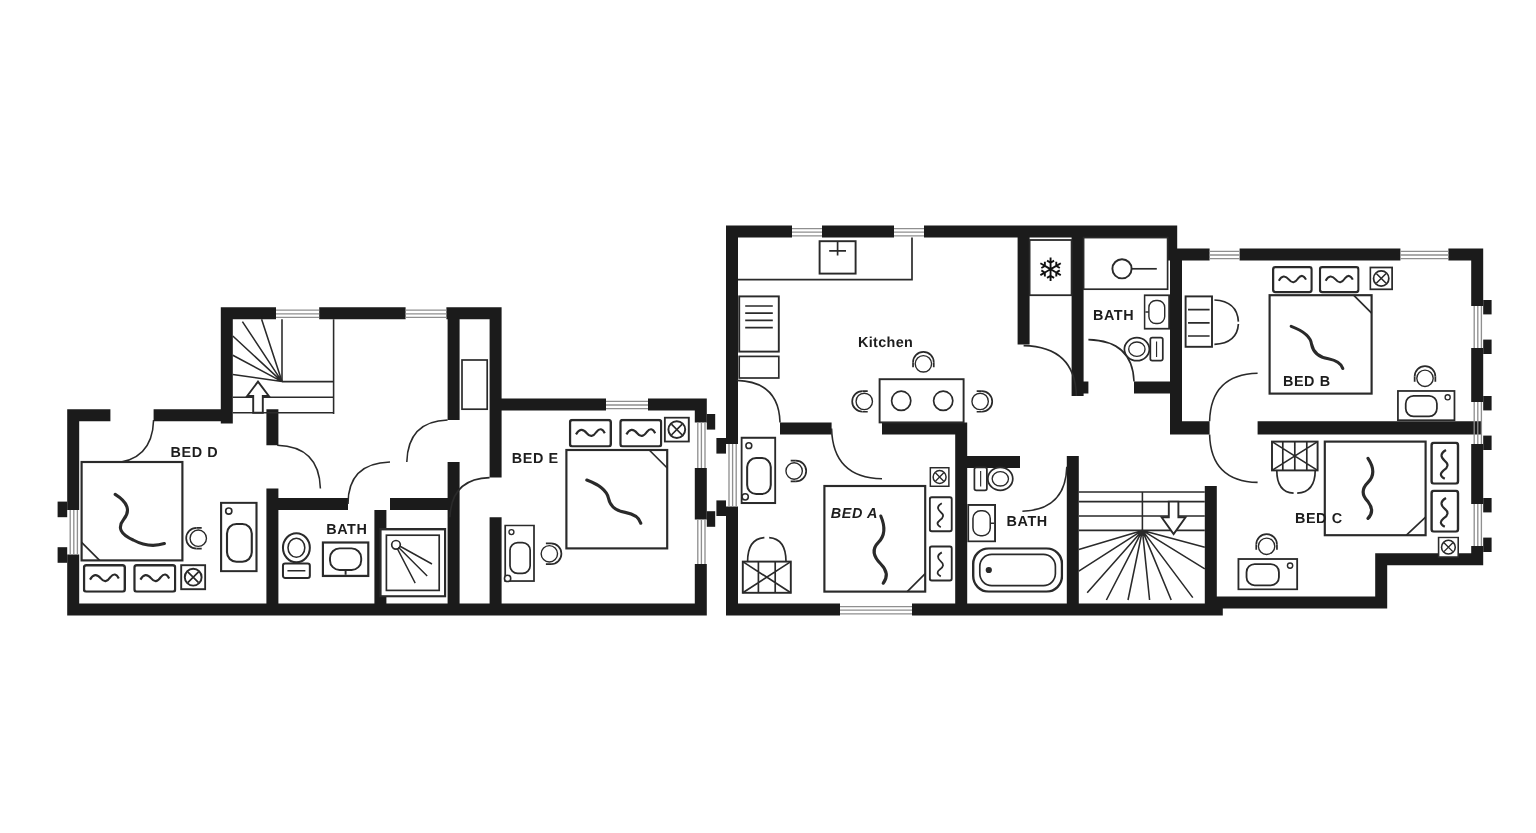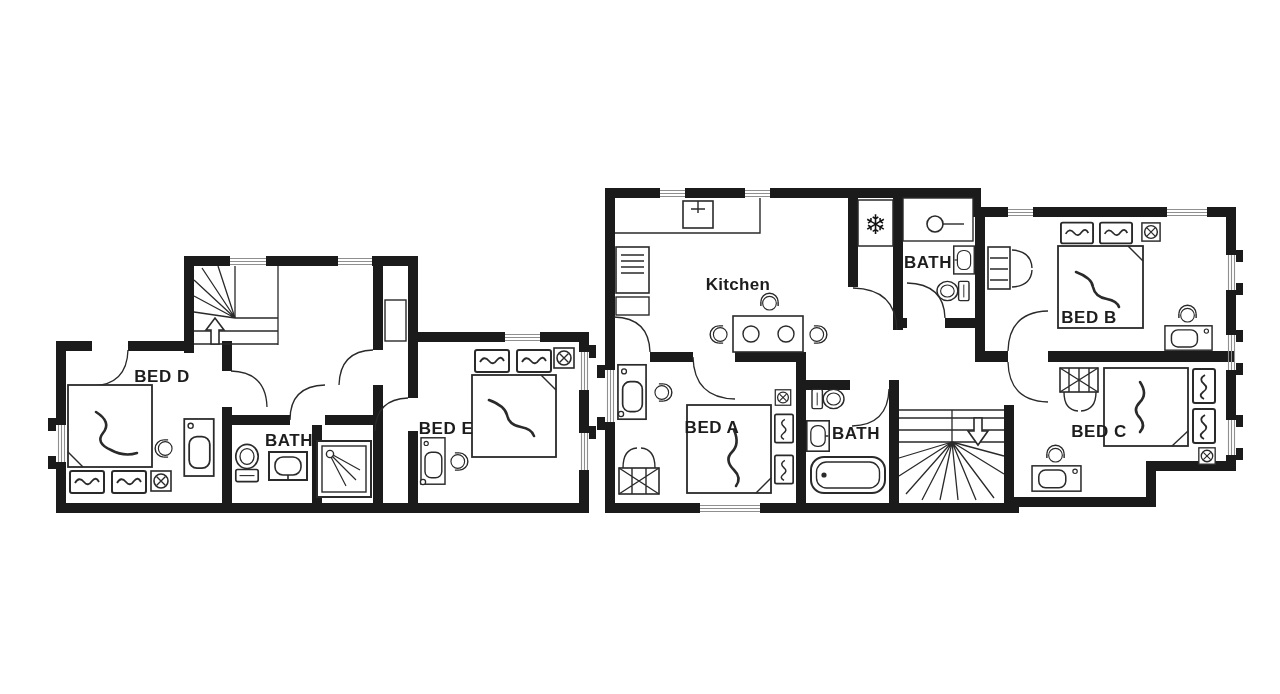--- a/index.html
+++ b/index.html
@@ -1,20 +1,20 @@
 <!DOCTYPE html>
 <html><head>
 <meta charset="utf-8">
 <style>
   html,body{margin:0;padding:0;background:#ffffff;}
   .canvas{position:relative;width:1280px;height:694px;background:#ffffff;overflow:hidden;
           font-family:"Liberation Sans",sans-serif;}
   .canvas svg{position:absolute;left:0;top:0;}
   .room-label{position:absolute;transform:translate(-50%,-50%);
-    font-family:"Liberation Sans",sans-serif;font-weight:bold;font-size:17px;
+    font-family:"Liberation Sans",sans-serif;font-weight:bold;font-size:12px;
     letter-spacing:.5px;color:#1d1d1d;white-space:nowrap;}
   .room-label.mixed{letter-spacing:.3px;}
 </style>
 </head>
 <body>
 
 <div class="canvas">
 <svg width="1280" height="694" viewBox="0 0 1280 694">
   <defs>
     <symbol id="pillowH" viewBox="0 0 36 24">
@@ -347,20 +347,20 @@
       <use href="#deskH" x="1028" y="465" width="57" height="27"></use>
       <g transform="translate(1044,443)">
             <use href="#chair" width="23" height="23"></use>
           </g>
     </g>
   </g>
 </svg>
 
 <div class="room-label" style="left:162px;top:377px;text-align:center;">BED D</div>
 <div class="room-label" style="left:289px;top:441px;">BATH</div>
-<div class="room-label" style="left:446px;top:382px;margin-top:47px;">BED E</div>
+<div class="room-label" style="left:446px;top:382px;">BED E</div>
 <div class="room-label mixed" style="left:738px;top:285px;text-align:center;">Kitchen</div>
 <div class="room-label" style="left:928px;top:263px;">BATH</div>
 <div class="room-label" style="left:1089px;top:318px;">BED B</div>
-<div class="room-label" style="left:712px;top:428px;">BED A</div>
+<div class="room-label" style="left:712px;top:428px;font-style:italic;">BED A</div>
 <div class="room-label" style="left:856px;top:434px;">BATH</div>
 <div class="room-label" style="left:1081px;top:432px;padding-left:36px;">BED C</div>
 </div>
 
 </body></html>

